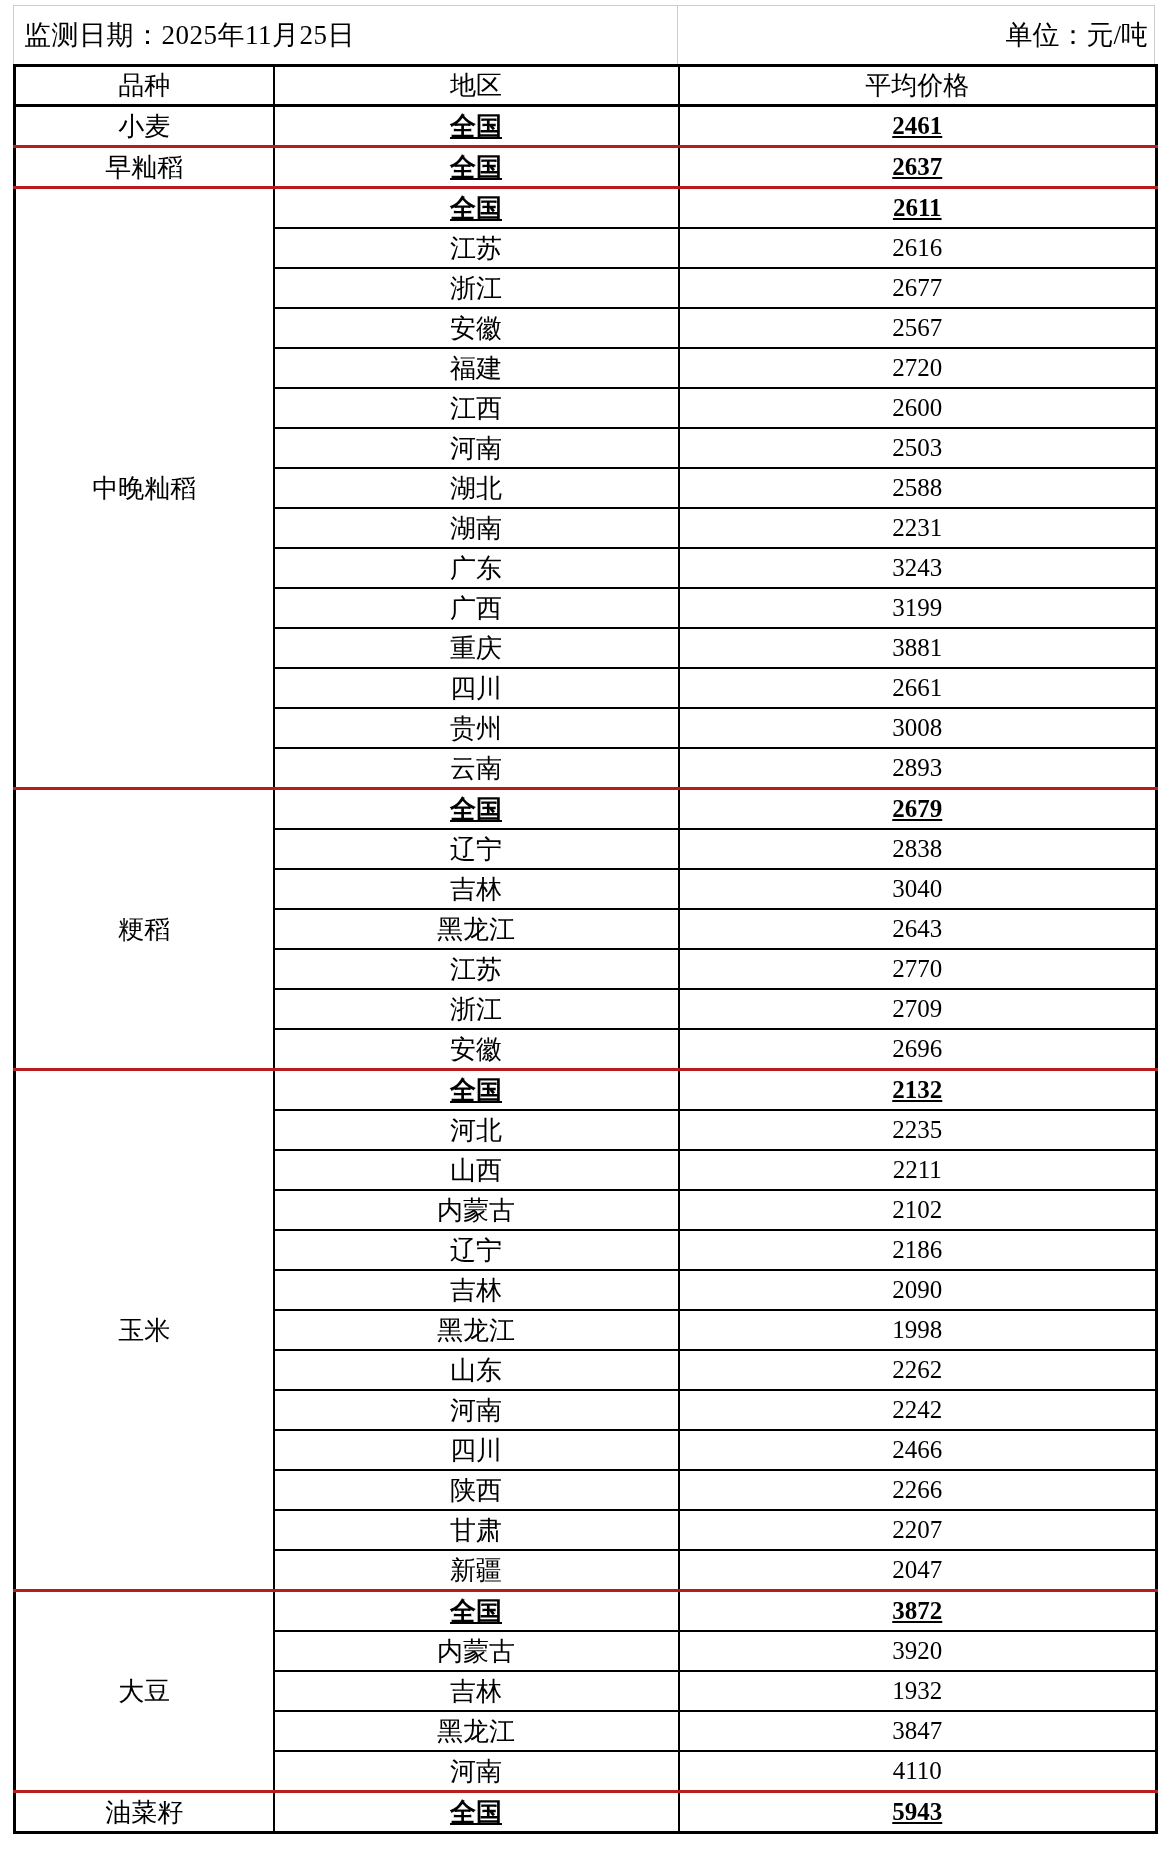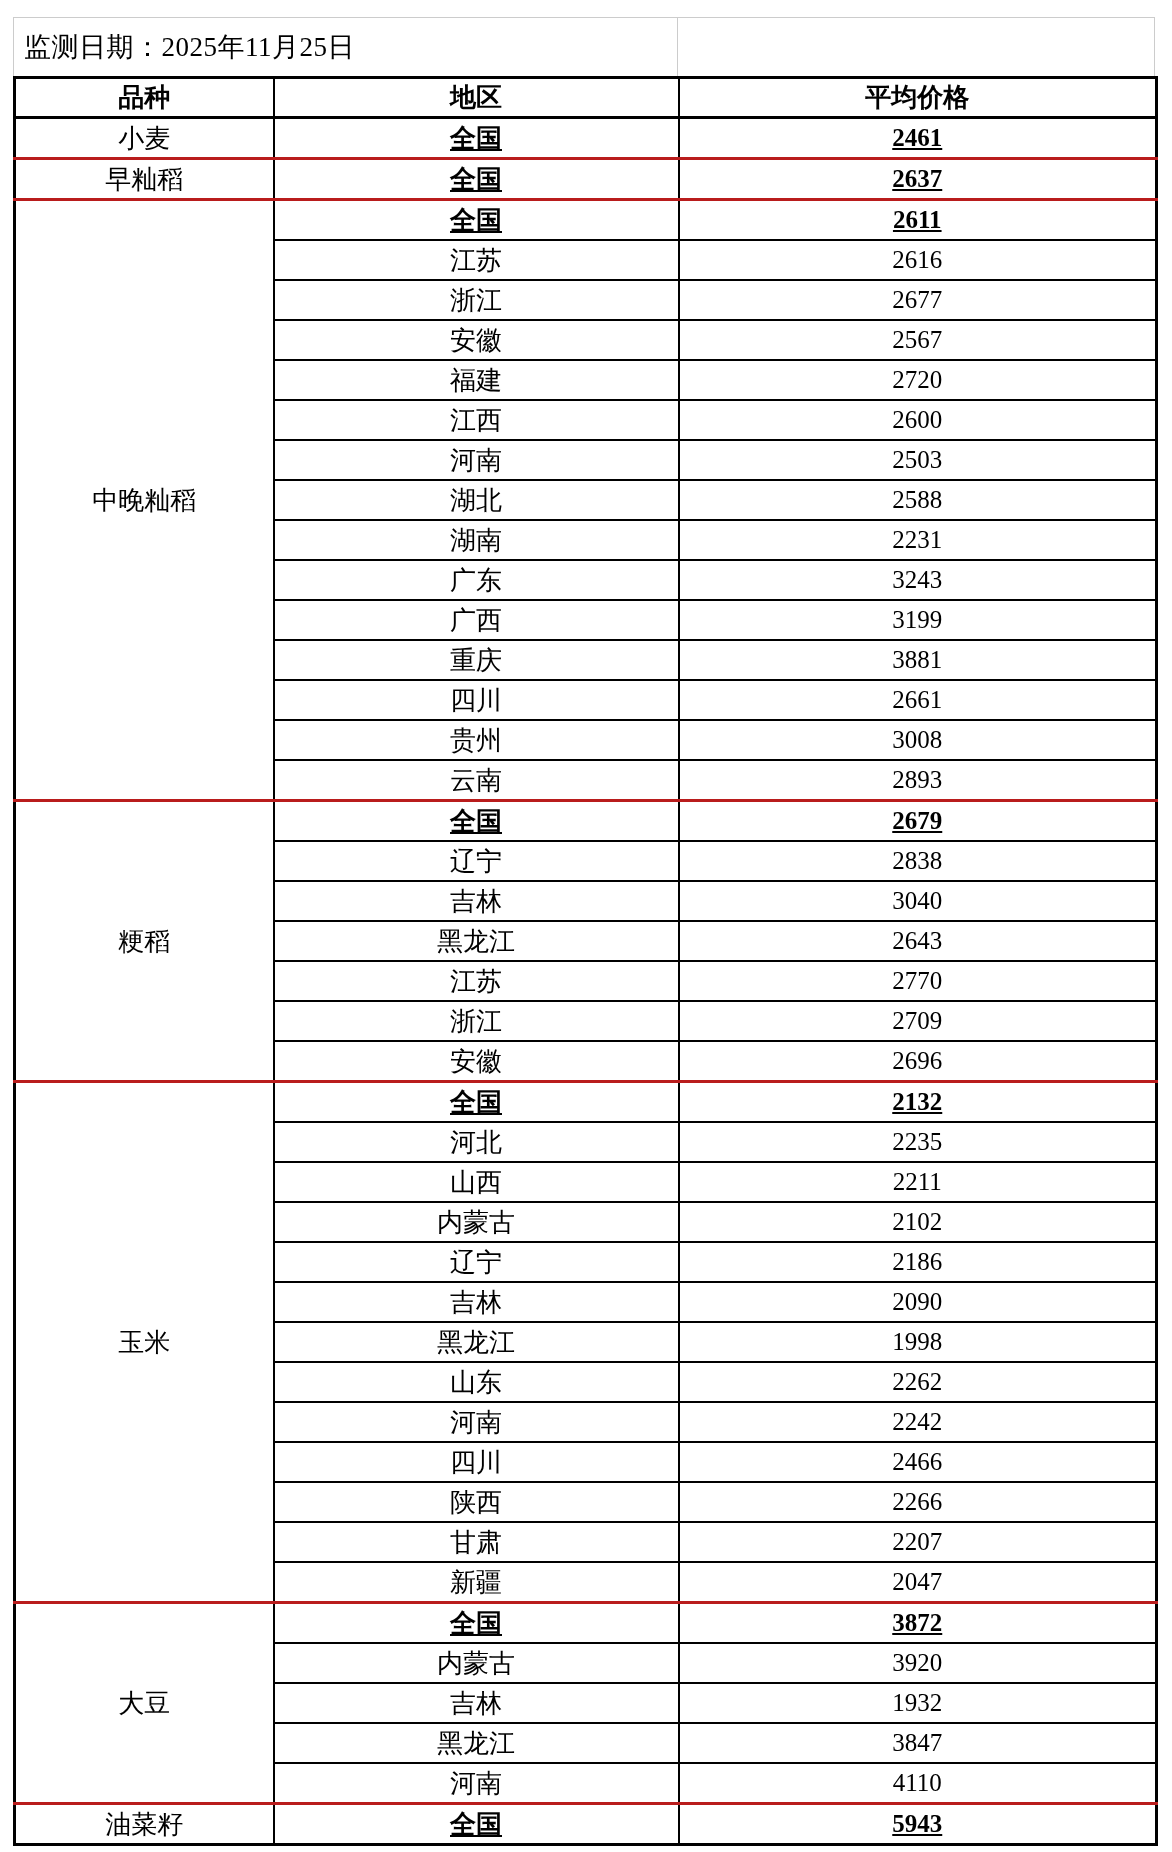--- a/index.html
+++ b/index.html
@@ -7,21 +7,21 @@
     padding: 0;
     background: #ffffff;
     width: 1172px;
     height: 1852px;
     font-family: "Liberation Serif", "DejaVu Serif", serif;
     color: #000000;
   }
   .sheet {
     position: absolute;
     left: 13px;
-    top: 17px;
+    top: 5px;
     width: 1142px;
   }
   
   .meta-row {
     display: flex;
     height: 59px;
     box-sizing: border-box;
     border: 1px solid #cccccc;
     border-bottom: none;
     background: #ffffff;
@@ -62,36 +62,37 @@
     border: 2px solid #000000;
     text-align: center;
     vertical-align: middle;
     padding: 0;
     overflow: hidden;
     background: #ffffff;
   }
   .price-table thead th {
     height: 37px;
     font-size: 26px;
-    font-weight: bold;
+    font-weight: normal;
     border-bottom: 3px solid #000000;
   }
   .price-table td { height: 38px; font-size: 26px; }
   .price-table td.price-cell { font-size: 25px; }
   .price-table tr.section-start td { border-top: 3px solid #b91c1c; }
   .price-table td.national { font-weight: bold; text-decoration: underline; }
   .price-table td.variety-cell { font-weight: normal; }
 </style>
 </head>
 <body>
 
 <div class="sheet">
 
   <div class="meta-row">
     <div class="meta-left">监测日期：2025年11月25日</div>
+    <div class="meta-right">单位：元/吨</div>
   </div>
 
   <table class="price-table">
     <colgroup>
       <col class="c-variety">
       <col class="c-region">
       <col class="c-price">
     </colgroup>
     <thead>
       <tr>

